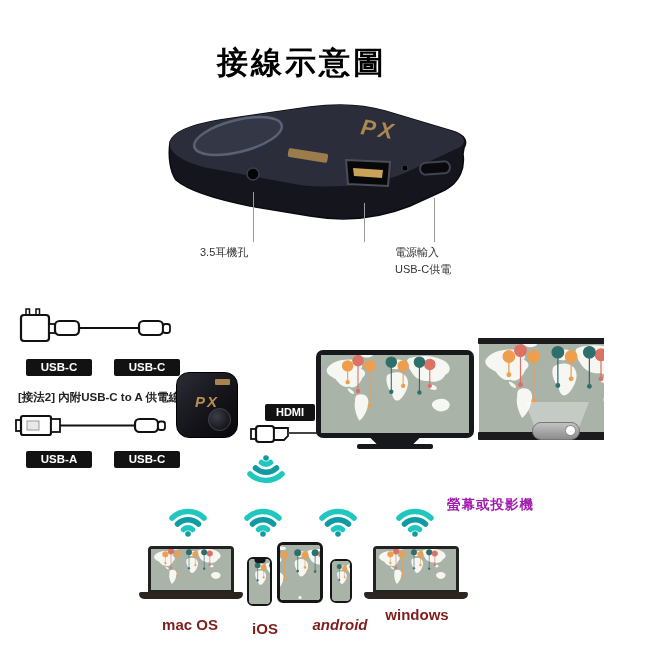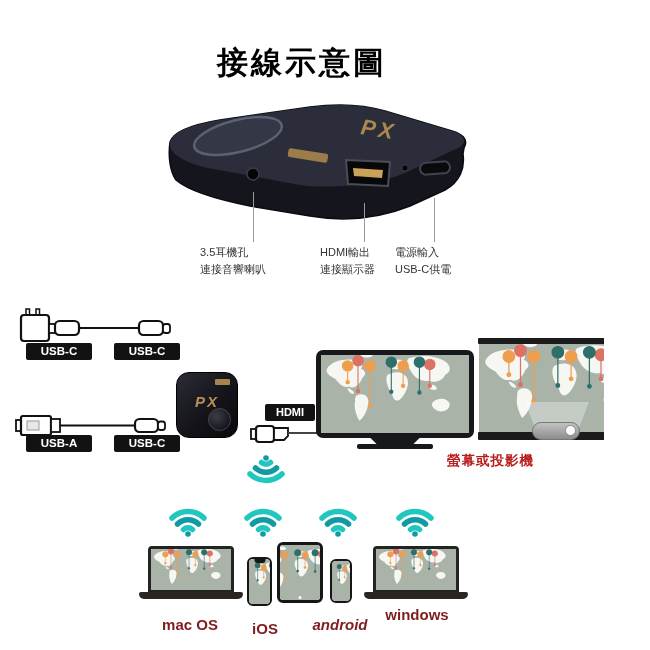--- a/index.html
+++ b/index.html
@@ -11,24 +11,24 @@
   .canvas{position:relative;width:604px;height:650px;background:#fff;overflow:hidden;
           font-family:"Liberation Sans","DejaVu Sans",sans-serif;color:#222;}
   .abs{position:absolute;}
   .title{top:42px;left:0;width:100%;text-align:center;font-size:31px;font-weight:bold;
          letter-spacing:3px;color:#000;}
   .callout{text-align:left;font-size:11px;line-height:17px;color:#333;}
   .callout span{display:block;}
   .leader{width:1px;background:#9a9a9a;}
   .section-heading{font-size:11.5px;font-weight:bold;color:#222;white-space:nowrap;}
   .port-label{background:var(--label-bg);color:#fff;font-weight:bold;font-size:11.5px;
-              width:66px;text-align:center;padding:2px 0 3px;border-radius:2px;}
+              width:66px;text-align:center;padding:2px 0 3px;border-radius:2px;margin-top:16px;}
   .hdmi-label{background:var(--label-bg);color:#fff;font-weight:bold;font-size:11px;
               width:50px;text-align:center;padding:2px 0 3px;border-radius:2px;margin-left:8px;}
-  .caption{font-size:13.5px;font-weight:bold;color:#b91c1c;letter-spacing:1px;}
+  .caption{font-size:13.5px;font-weight:bold;color:#a21caf;letter-spacing:1px;margin-top:44px;}
   
   .px-device{width:62px;height:66px;border-radius:13px;border:1px solid #000;box-sizing:border-box;
              background:linear-gradient(135deg,#2b2c35 0%,#14141a 55%,#08080c 100%);}
   .px-badge{position:absolute;right:7px;top:6px;width:15px;height:6px;background:var(--gold);
             border-radius:1px;opacity:.9;}
   .px-logo{position:absolute;left:0;right:0;top:20px;text-align:center;color:var(--gold);
            font-size:15px;font-weight:bold;font-style:italic;letter-spacing:2px;}
   .px-button{position:absolute;right:6px;bottom:6px;width:21px;height:21px;border-radius:50%;
              background:radial-gradient(circle at 35% 35%,#3c3d46,#15161c 75%);border:1px solid #44454e;}
   
@@ -139,25 +139,20 @@
       <rect x="260" y="66" width="30" height="12" rx="6" transform="rotate(-4 275 72)" fill="#0a0a0e" stroke="#41444f" stroke-width="2"></rect>
     </svg>
   </div>
 
   <div class="abs leader" style="left:253px;top:192px;height:50px;"></div>
   <div class="abs leader" style="left:364px;top:203px;height:39px;"></div>
   <div class="abs leader" style="left:434px;top:198px;height:44px;"></div>
 
   <div class="abs callout" style="left:200px;top:244px;width:106px;">
     <span>3.5耳機孔</span>
-    <span>連接音響喇叭</span>
-  </div>
-  <div class="abs callout" style="left:320px;top:244px;width:90px;">
-    <span>HDMI輸出</span>
-    <span>連接顯示器</span>
   </div>
   <div class="abs callout" style="left:395px;top:244px;width:85px;">
     <span>電源輸入</span>
     <span>USB-C供電</span>
   </div>
 
   <div class="abs" style="left:14px;top:308px;">
     <svg width="172" height="38" viewBox="0 0 170 38" fill="#fff" stroke="#111">
       <rect x="11" y="1" width="3.5" height="7" stroke-width="1.5"></rect>
       <rect x="21" y="1" width="3.5" height="7" stroke-width="1.5"></rect>
@@ -165,20 +160,21 @@
       <rect x="34" y="16" width="6" height="9" stroke-width="1.8"></rect>
       <rect x="40" y="13" width="24" height="14" rx="4.5" stroke-width="2.2"></rect>
       <line x1="64" y1="20" x2="126" y2="20" stroke-width="2.2"></line>
       <rect x="124" y="13" width="24" height="14" rx="4.5" stroke-width="2.2"></rect>
       <rect x="148" y="16" width="7" height="9" rx="2.5" stroke-width="1.8"></rect>
     </svg>
   </div>
   <div class="abs port-label" style="left:26px;top:343px;">USB-C</div>
   <div class="abs port-label" style="left:114px;top:343px;">USB-C</div>
 
+  <div class="abs section-heading" style="left:18px;top:390px;">[接法2] 內附USB-C to A 供電線</div>
   <div class="abs" style="left:14px;top:412px;">
     <svg width="172" height="28" viewBox="0 0 170 28" fill="#fff" stroke="#111">
       <rect x="1" y="8" width="5" height="11" stroke-width="1.8"></rect>
       <rect x="6" y="4" width="30" height="19" rx="2" stroke-width="2.2"></rect>
       <rect x="12" y="9" width="12" height="9" fill="#e8e8e8" stroke="#999" stroke-width="1"></rect>
       <rect x="36" y="7" width="9" height="13" stroke-width="1.8"></rect>
       <line x1="45" y1="13.5" x2="122" y2="13.5" stroke-width="2.2"></line>
       <rect x="120" y="7" width="23" height="13" rx="4.5" stroke-width="2.2"></rect>
       <rect x="143" y="9.5" width="7" height="8.5" rx="2.5" stroke-width="1.8"></rect>
     </svg>

